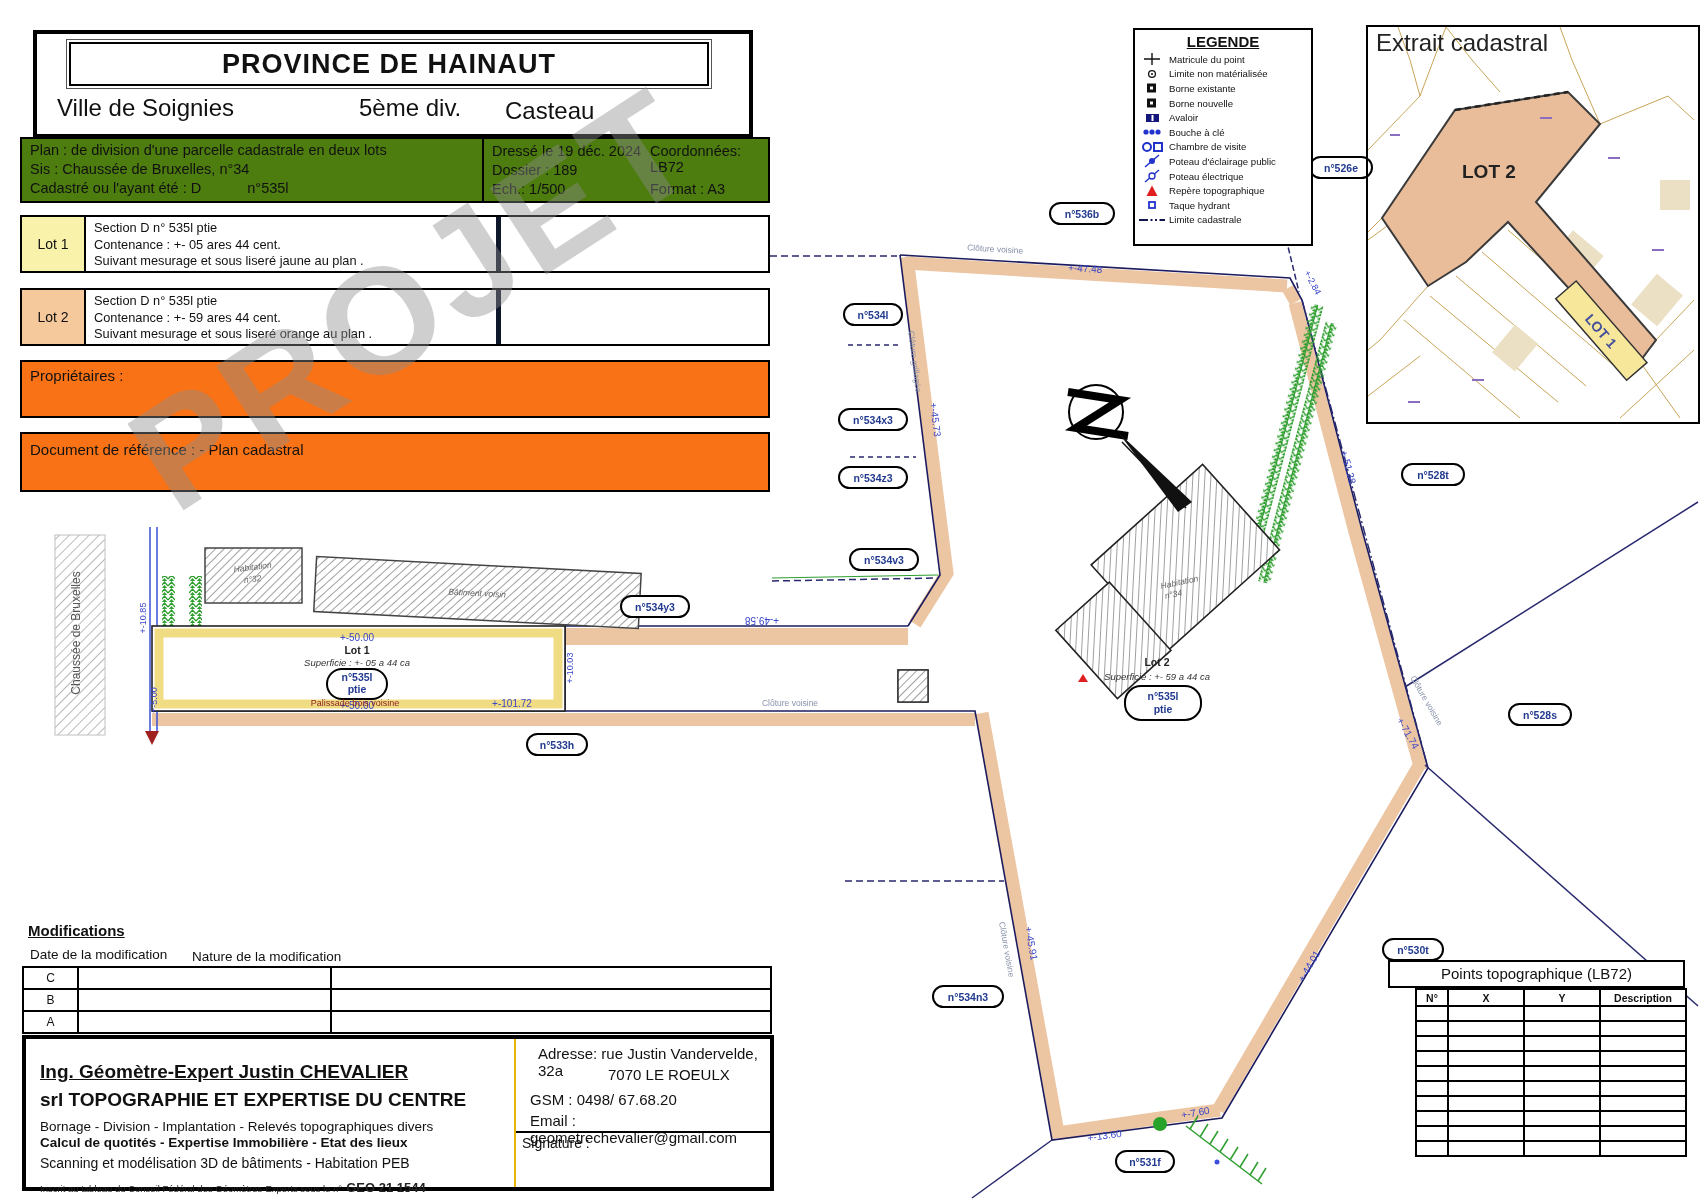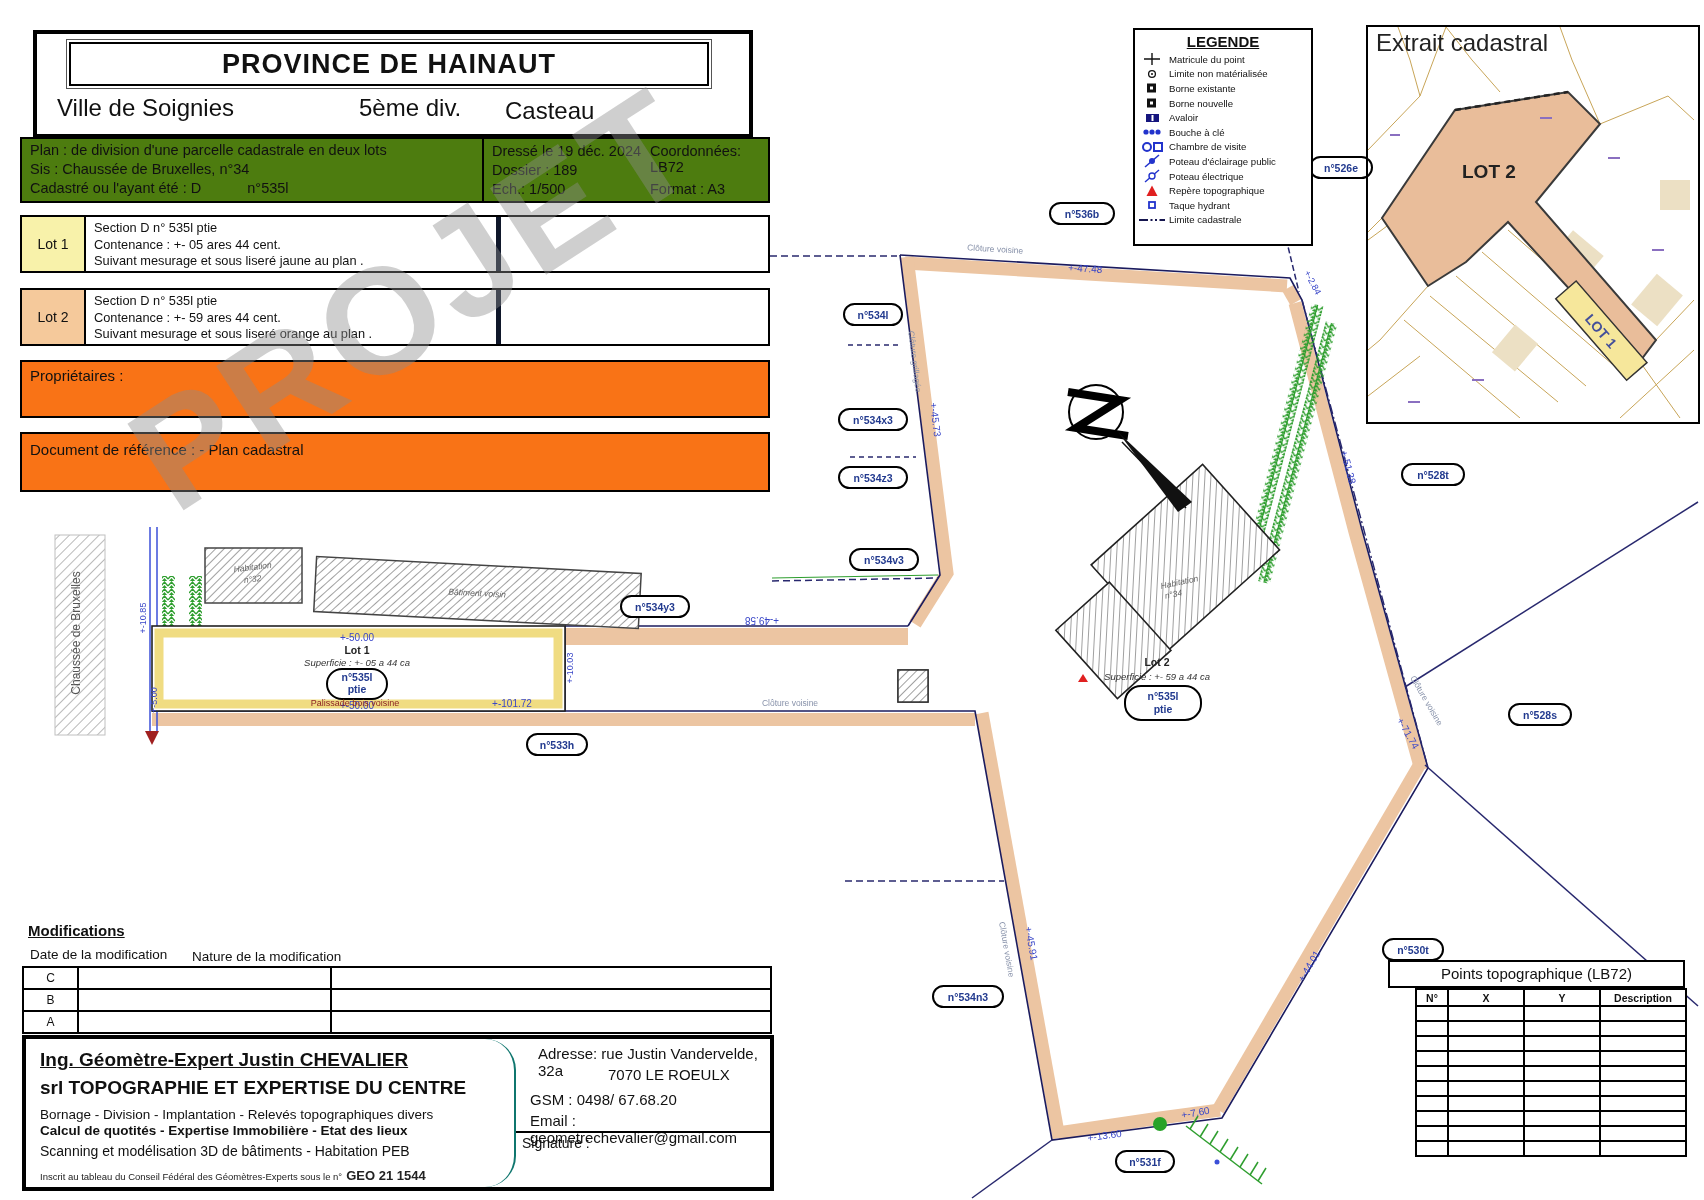--- a/index.html
+++ b/index.html
@@ -39,21 +39,21 @@
   .mod-title{left:28px;top:922px;font-size:15px;font-weight:bold;text-decoration:underline;}
   .mod-collbl{font-size:13.5px;}
   .modtable{left:22px;top:966px;width:746px;border:2px solid #000;background:#fff;}
   .modrow{display:flex;height:20px;border-bottom:2px solid #000;}
   .modrow:last-child{border-bottom:none;}
   .modc1{width:53px;border-right:2px solid #000;text-align:center;font-size:12px;line-height:20px;}
   .modc2{width:251px;border-right:2px solid #000;}
   .modc3{flex:1;}
   
   .surv{left:22px;top:1035px;width:744px;height:148px;border:4px solid #000;background:#fff;display:flex;}
-  .surv-l{width:460px;border-right:2px solid #0f766e;padding:6px 14px;position:relative;border-radius:31px;}
+  .surv-l{width:460px;border-right:2px solid #eab308;padding:18px 14px;position:relative;}
   .surv-name{font-size:19px;font-weight:bold;text-decoration:underline;margin-top:4px;}
   .surv-co{font-size:19px;font-weight:bold;margin-top:6px;}
   .surv-s1{font-size:13.5px;margin-top:8px;}
   .surv-s2{font-size:13.5px;margin-top:1px;font-weight:bold;}
   .surv-s3{font-size:14px;margin-top:5px;}
   .surv-reg{font-size:9.5px;margin-top:9px;color:#222;}
   .surv-reg b{font-size:13px;margin-left:4px;}
   .surv-r{flex:1;position:relative;font-size:15px;}
   .sig-line{position:absolute;left:0;right:0;top:92px;border-top:2px solid #000;}
   

